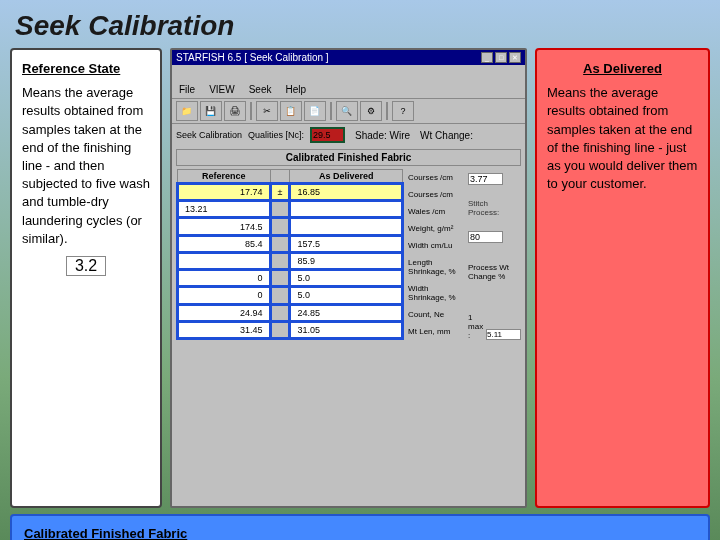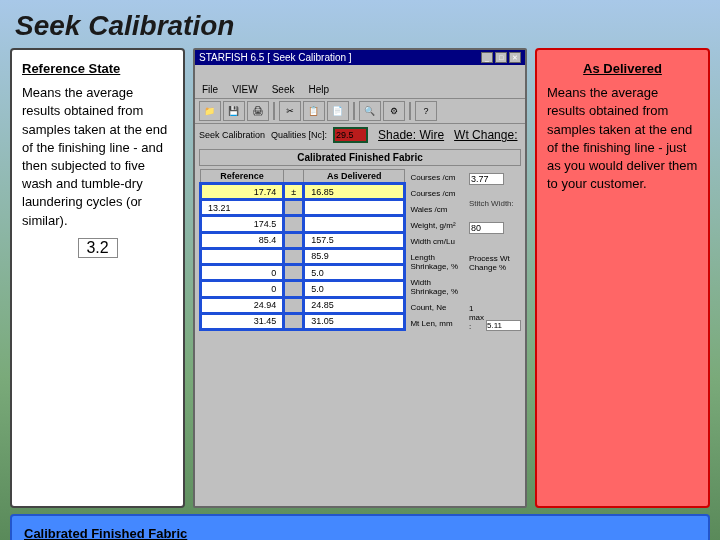--- a/index.html
+++ b/index.html
@@ -28,21 +28,21 @@
       gap: 8px;
       height: 460px;
     }
 
     
     .left-box {
       background: white;
       border: 2px solid #444;
       border-radius: 4px;
       padding: 10px;
-      width: 175px;
+      width: 152px;
       flex-shrink: 0;
       font-size: 13px;
       line-height: 1.4;
     }
 
     .left-box .box-title {
       font-weight: bold;
       text-decoration: underline;
       margin-bottom: 6px;
       font-size: 13px;
@@ -149,21 +149,21 @@
     }
 
     .seek-dropdown {
       background: #b91c1c;
       border: 2px solid #14532d;
       font-size: 9px;
       padding: 1px;
       width: 90px;
     }
 
-    .shade-label { font-size: 12px; margin-left: 4px; text-decoration: underline; }
+    .shade-label { font-size: 10px; margin-left: 4px; }
 
     .data-panel {
       padding: 3px 4px;
       flex: 1;
     }
 
     .panel-title {
       background: #c0c0c0;
       border: 1px solid #888;
       text-align: center;
@@ -399,21 +399,21 @@
           <span>Width Shrinkage, %</span>
           <span>Count, Ne</span>
           <span>Mt Len, mm</span>
         </div>
 
         <div class="side-fields">
           <div class="side-field-row">
             <input type="text" class="side-field-input" value="3.77" style="">
           </div>
           <div class="side-field-row">
-            <span class="side-field-label">Stitch Width:</span>
+            <span class="side-field-label">Stitch Process:</span>
           </div>
           <div class="side-field-row">
             <input type="text" class="side-field-input" value="80" style="">
           </div>
           <div style="margin-top:6px; font-size:8px;">
             <div>Process Wt Change %</div>
             <div style="display:flex; align-items:flex-end; gap:2px;">
               <span>1 max :</span>
               <input type="text" style="width: 35px; border: 1px solid rgb(136, 136, 136); font-size: 8px; margin-top: 48px;" value="5.11">
             </div>

